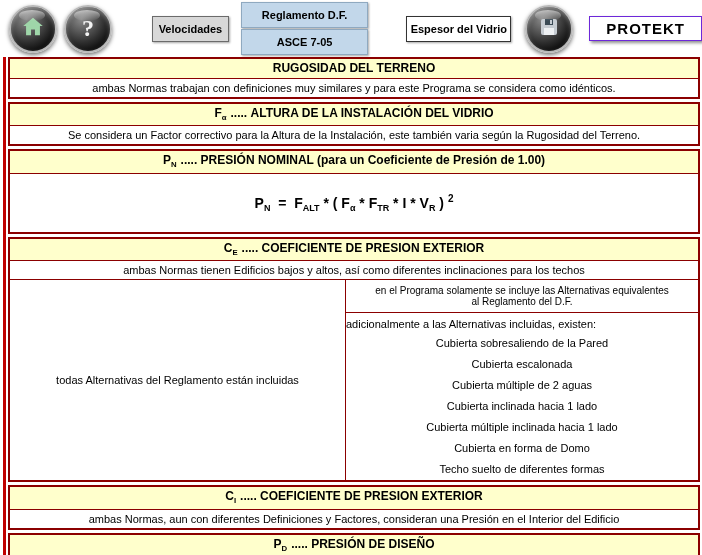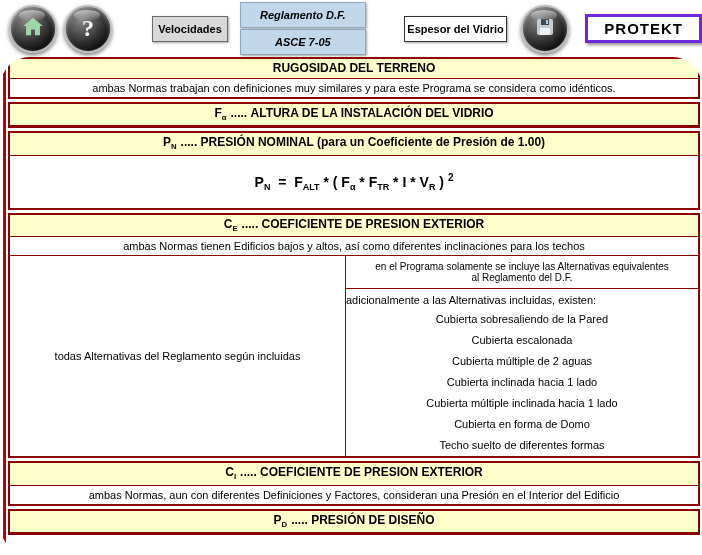--- a/index.html
+++ b/index.html
@@ -20,44 +20,44 @@
     content:"";position:absolute;top:3px;left:8px;width:26px;height:11px;border-radius:50%;
     background:linear-gradient(rgba(255,255,255,.55),rgba(255,255,255,0));pointer-events:none;
   }
   .orb-q{font-family:"Liberation Serif",serif;font-size:24px;font-weight:bold;color:#f2f2f2;}
   .btn{
     font-family:"Liberation Sans",sans-serif;font-size:11px;font-weight:bold;color:#000;
     display:flex;align-items:center;justify-content:center;cursor:pointer;
     box-shadow:1px 1px 2px rgba(0,0,0,.35);
   }
   .btn-gray{background:#d8d8d8;border:1px solid #6b6b6b;width:80px;height:24px;margin-left:40px;}
-  .btn-stack{display:flex;flex-direction:column;margin-left:12px;width:134px;font-style:italic;}
+  .btn-stack{display:flex;flex-direction:column;margin-left:12px;width:134px;}
   .btn-blue{background:#c2d7ea;border:1px solid #8fa9c0;width:100%;height:24px;}
   .btn-blue + .btn-blue{margin-top:1px;}
   .btn-white{background:#ffffff;border:1px solid #333;width:110px;height:24px;margin-left:40px;}
   .orb-home{margin-left:9px;}
   .orb-help{margin-left:7px;}
   .orb-save{margin-left:14px;}
   .brand{
     margin-left:16px;padding:3px 16px;font-size:15px;font-weight:bold;letter-spacing:1px;
-    background:#fff;border:3px solid #6d28d9;box-shadow:2px 2px 3px #8f8f8f;
+    background:#fff;border:1px solid #6d28d9;box-shadow:2px 2px 3px #8f8f8f;
   }
   
-  .content{position:absolute;top:57px;left:0;right:0;bottom:0;background:#fff;overflow:hidden;border-radius:30px;}
+  .content{position:absolute;top:57px;left:0;right:0;bottom:0;background:#fff;overflow:hidden;}
   .redline{position:absolute;left:3px;top:0;bottom:0;width:3px;background:#c00000;}
   .table-area{margin-left:8px;margin-right:2px;}
   .g{border:2px solid #8b0000;margin-bottom:3px;background:#fff;}
   .hdr{
     background:#ffffcc;border-bottom:1px solid #8b0000;text-align:center;
     font-weight:bold;font-size:12px;padding:2px 0 3px;
   }
   .hdr .rest{margin-left:4px;}
   sub{font-size:0.65em;}
   .rowtxt{background:#fff;text-align:center;font-size:11px;padding:3px 4px;}
-  .formula-row{height:52px;display:flex;align-items:center;justify-content:center;background:#fff;}
+  .formula-row{height:58px;display:flex;align-items:center;justify-content:center;background:#fff;}
   .formula{font-size:14px;font-weight:bold;}
   .formula span, .formula sub, .formula sup{white-space:pre;}
   .formula sub{font-size:9px;}
   .formula sup{font-size:10px;}
   .split{display:flex;border-top:1px solid #8b0000;}
   .split-left{
     width:336px;flex:0 0 auto;border-right:1px solid #8b0000;
     display:flex;align-items:center;justify-content:center;
     font-size:11px;text-align:center;padding:0 12px;box-sizing:border-box;
   }
@@ -107,40 +107,41 @@
       <div class="hdr">
         <span>RUGOSIDAD DEL TERRENO</span>
       </div>
       <div class="rowtxt">ambas Normas trabajan con definiciones muy similares y para este Programa se considera como idénticos.</div>
     </div>
 
     <div class="g">
       <div class="hdr">
         <span>F</span><sub>α</sub><span class="rest">..... ALTURA DE LA INSTALACIÓN DEL VIDRIO</span>
       </div>
+      <div class="rowtxt">Se considera un Factor correctivo para la Altura de la Instalación, este también varia según la Rugosidad del Terreno.</div>
     </div>
 
     <div class="g">
       <div class="hdr">
         <span>P</span><sub>N</sub><span class="rest">..... PRESIÓN NOMINAL (para un Coeficiente de Presión de 1.00)</span>
       </div>
       <div class="formula-row">
         <div class="formula">
           <span>P</span><sub>N</sub><span>  =  </span><span>F</span><sub>ALT</sub><span> * ( </span><span>F</span><sub>α</sub><span> * </span><span>F</span><sub>TR</sub><span> * I * </span><span>V</span><sub>R</sub><span> ) </span><sup>2</sup>
         </div>
       </div>
     </div>
 
     <div class="g">
       <div class="hdr">
         <span>C</span><sub>E</sub><span class="rest">..... COEFICIENTE DE PRESION EXTERIOR</span>
       </div>
       <div class="rowtxt">ambas Normas tienen Edificios bajos y altos, así como diferentes inclinaciones para los techos</div>
       <div class="split">
-        <div class="split-left">todas Alternativas del Reglamento según incluidas</div>
+        <div class="split-left">todas Alternativas del Reglamento están incluidas</div>
         <div class="split-right">
           <div class="intro">en el Programa solamente se incluye las Alternativas equivalentes al Reglamento del D.F.</div>
           <div class="alt-label">adicionalmente a las Alternativas incluidas, existen:</div>
           <div class="alt-item">Cubierta sobresaliendo de la Pared</div>
           <div class="alt-item">Cubierta escalonada</div>
           <div class="alt-item">Cubierta múltiple de 2 aguas</div>
           <div class="alt-item">Cubierta inclinada hacia 1 lado</div>
           <div class="alt-item">Cubierta múltiple inclinada hacia 1 lado</div>
           <div class="alt-item">Cubierta en forma de Domo</div>
           <div class="alt-item">Techo suelto de diferentes formas</div>

